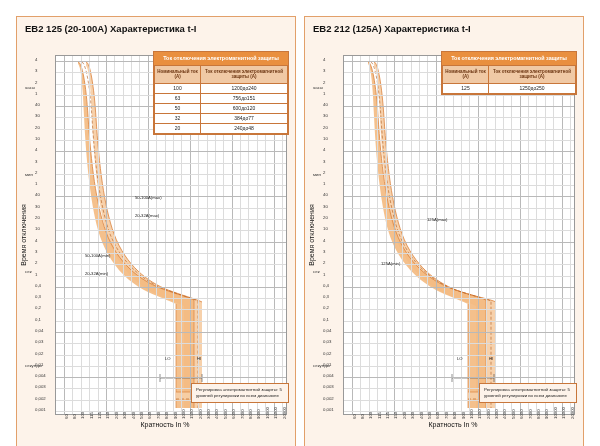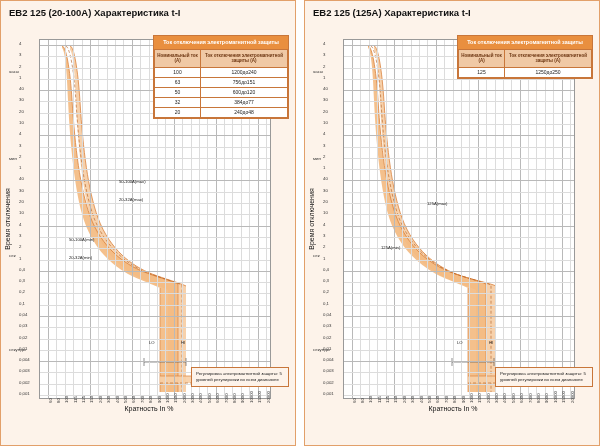--- a/index.html
+++ b/index.html
@@ -3,21 +3,21 @@
 <meta charset="utf-8">
 <style>
   html,body{margin:0;padding:0;}
   body{
     width:600px;height:446px;
     background:#ffffff;
     font-family:"Liberation Sans", sans-serif;
     color:#1a1a1a;
     overflow:hidden;
   }
-  .page{position:relative;width:600px;height:446px;display:flex;gap:8px;padding:0;box-sizing:border-box;}
+  .page{position:relative;width:600px;height:446px;display:flex;gap:8px;padding:16px;box-sizing:border-box;}
   .panel{
     position:relative;
     width:296px;height:446px;
     background:#fdf3ea;
     border:1px solid #e2a06a;
     box-sizing:border-box;
   }
   .panel-title{
     position:absolute;left:8px;top:6px;
     font-size:9.5px;font-weight:bold;color:#111;
@@ -300,21 +300,21 @@
     <div class="curve-label" style="left:148px;bottom:100px;">LO</div>
     <div class="curve-label" style="left:180px;bottom:100px;">HI</div>
 
     <div class="curve-label" style="left:118px;top:178px;">50-100А(max)</div>
     <div class="curve-label" style="left:118px;top:196px;">20-32А(max)</div>
     <div class="curve-label" style="left:68px;top:236px;">50-100А(min)</div>
     <div class="curve-label" style="left:68px;top:254px;">20-32А(min)</div>
   </div>
 
   <div class="panel">
-    <div class="panel-title">EB2 125 (125A) Характеристика t-I</div>
+    <div class="panel-title">EB2 212 (125A) Характеристика t-I</div>
 
     <div class="plot-wrap">
       <div class="axis-title-y">Время отключения</div>
 
       <div class="grid-box" id="grid-right">
         <svg width="232" height="360" viewBox="0 0 232 360">
           <path d="M30,6 C34,6 38,30 40,62 C43,110 48,150 58,178 C70,210 92,226 112,234 C128,240 146,243 152,246 L152,352 L132,352 L132,250 C124,246 110,242 98,236 C76,224 58,204 50,176 C42,146 38,104 36,62 C35,34 33,12 30,10 Z" fill="#f7cfa6" stroke="none" opacity="0.95"></path>
           <path d="M24,6 C28,6 32,28 34,60 C37,108 42,148 52,176 C64,208 86,224 106,232 C122,238 136,241 142,244 L142,352 L124,352 L124,248 C116,244 104,240 92,234 C70,222 52,202 44,174 C36,144 32,102 30,60 C29,32 27,10 24,8 Z" fill="#f3b980" stroke="none" opacity="0.9"></path>
           <path d="M24,6 C28,6 32,28 34,60 C37,108 42,148 52,176 C64,208 86,224 106,232 C122,238 136,241 142,244" fill="none" stroke="#d9813c" stroke-width="0.8"></path>
           <path d="M30,6 C34,6 38,30 40,62 C43,110 48,150 58,178 C70,210 92,226 112,234 C128,240 146,243 152,246" fill="none" stroke="#d9813c" stroke-width="0.8"></path>

